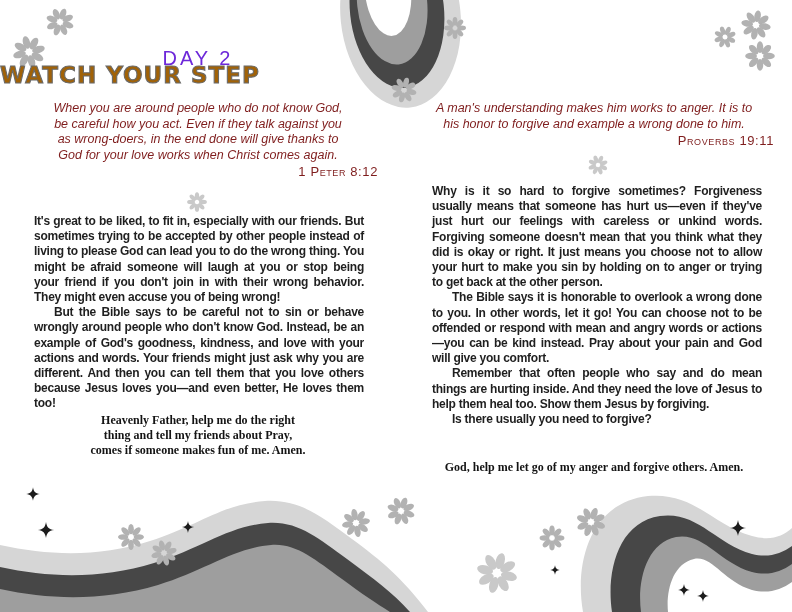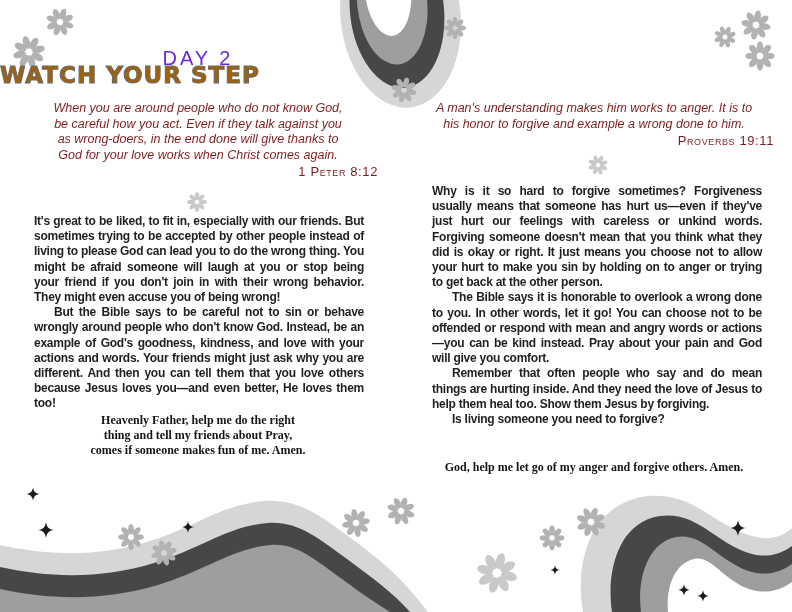--- a/index.html
+++ b/index.html
@@ -134,19 +134,19 @@
     <div class="scripture">
       <div class="s-line">A man's understanding makes him works to anger. It is to</div>
       <div class="s-line">his honor to forgive and example a wrong done to him.</div>
       <div class="s-ref">Proverbs 19:11</div>
     </div>
 
     <div class="body-text">
       <p>Why is it so hard to forgive sometimes? Forgiveness usually means that someone has hurt us—even if they've just hurt our feelings with careless or unkind words. Forgiving someone doesn't mean that you think what they did is okay or right. It just means you choose not to allow your hurt to make you sin by holding on to anger or trying to get back at the other person.</p>
       <p>The Bible says it is honorable to overlook a wrong done to you. In other words, let it go! You can choose not to be offended or respond with mean and angry words or actions—you can be kind instead. Pray about your pain and God will give you comfort.</p>
       <p>Remember that often people who say and do mean things are hurting inside. And they need the love of Jesus to help them heal too. Show them Jesus by forgiving.</p>
-      <p>Is living someone you need to forgive?</p>
+      <p>Is there usually you need to forgive?</p>
     </div>
 
     <div class="prayer">God, help me let go of my anger and forgive others. Amen.</div>
   </div>
 
 </div>
 
 </body></html>

